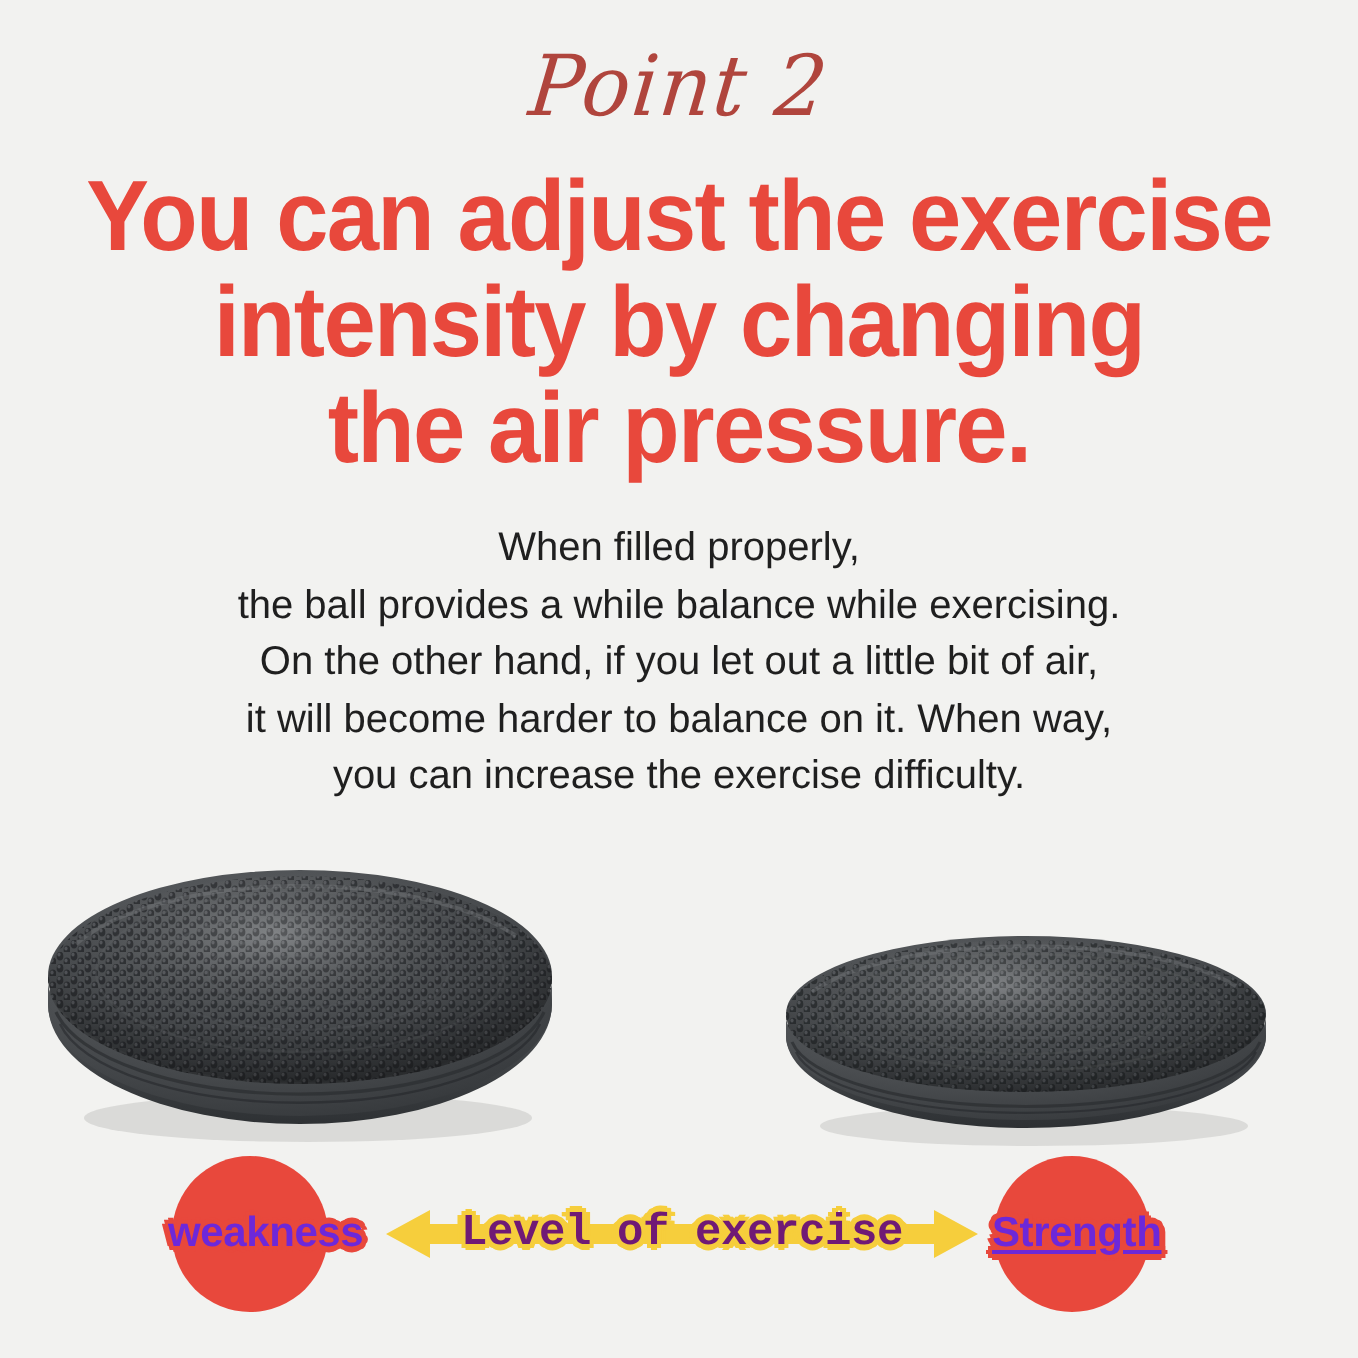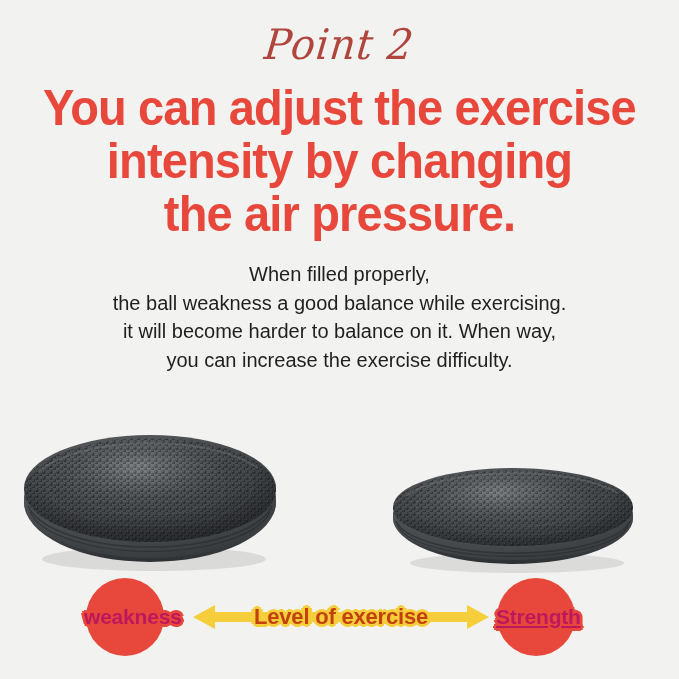--- a/index.html
+++ b/index.html
@@ -116,21 +116,21 @@
   #badge-strength { left: 497px; }
 
   .badge-label {
     position: absolute;
     top: 26px;
     height: 26px;
     line-height: 26px;
     font-family: "Liberation Sans", sans-serif;
     font-weight: 700;
     font-size: 21px;
-    color: #be185d;
+    color: #6d28d9;
     white-space: nowrap;
     letter-spacing: -0.2px;
     text-shadow:
       -2px -2px 0 #e8483c,  2px -2px 0 #e8483c,
       -2px  2px 0 #e8483c,  2px  2px 0 #e8483c,
       -3px  0   0 #e8483c,  3px  0   0 #e8483c,
        0   -3px 0 #e8483c,  0    3px 0 #e8483c;
   }
   #label-weakness { left: 84px; }
   #label-strength { left: 496px; text-decoration: underline; }
@@ -149,24 +149,24 @@
     display: block;
   }
   .arrow-caption {
     position: absolute;
     left: 0;
     top: 0;
     width: 296px;
     height: 44px;
     line-height: 44px;
     text-align: center;
-    font-family: Liberation Sans, sans-serif;
+    font-family: Liberation Mono, monospace;
     font-weight: 700;
     font-size: 22px;
-    color: #c2410c;
+    color: #701a75;
     white-space: nowrap;
     letter-spacing: -0.2px;
     text-shadow:
       -2px -2px 0 #f6ce3c,  2px -2px 0 #f6ce3c,
       -2px  2px 0 #f6ce3c,  2px  2px 0 #f6ce3c,
       -3px  0   0 #f6ce3c,  3px  0   0 #f6ce3c,
        0   -3px 0 #f6ce3c,  0    3px 0 #f6ce3c,
       -4px  0   0 #f6ce3c,  4px  0   0 #f6ce3c;
   }
 </style>
@@ -178,21 +178,22 @@
   <div class="eyebrow">Point 2</div>
 
   <div class="headline">
     <span class="hl-line">You can adjust the exercise</span>
     <span class="hl-line">intensity by changing</span>
     <span class="hl-line">the air pressure.</span>
   </div>
 
   <div class="body-copy">
     <span class="bl">When filled properly,</span>
-    <span class="bl">the ball weakness a good balance while exercising.</span>
+    <span class="bl">the ball provides a while balance while exercising.</span>
+    <span class="bl">On the other hand, if you let out a little bit of air,</span>
     <span class="bl">it will become harder to balance on it. When way,</span>
     <span class="bl">you can increase the exercise difficulty.</span>
   </div>
 
   <div class="disc-stage">
 
     <div class="disc" id="disc-left" aria-label="Dark gray inflated balance cushion disc with textured nubs, fully inflated">
       <svg width="272" height="150" viewBox="0 0 272 150">
         <defs>
           <radialGradient id="gBodyL" cx="40%" cy="28%" r="78%">

